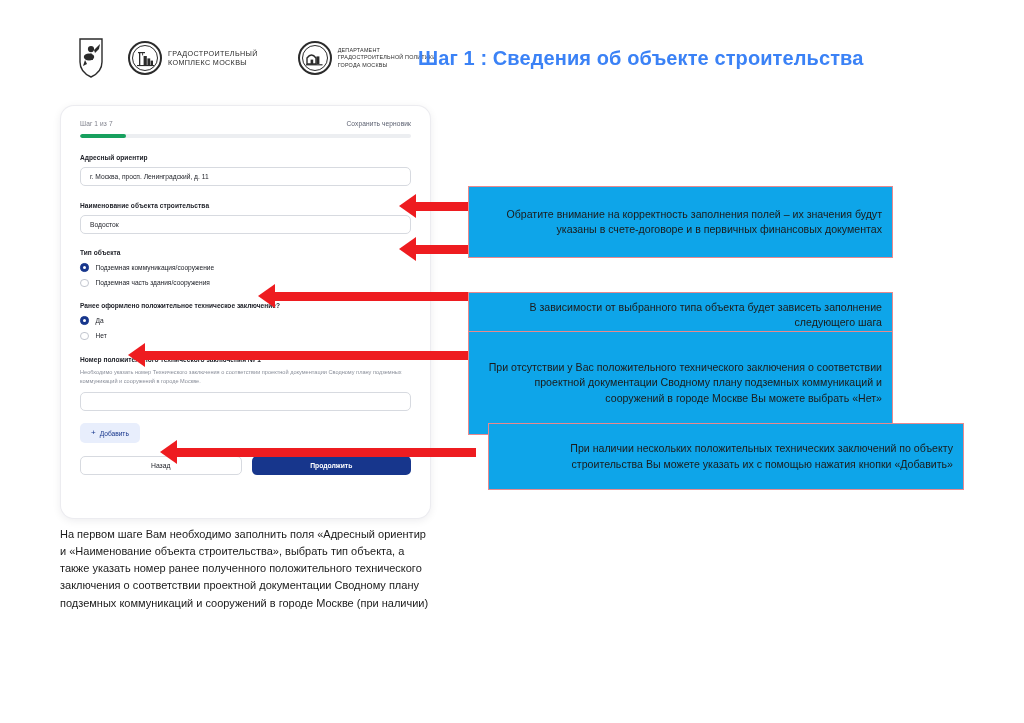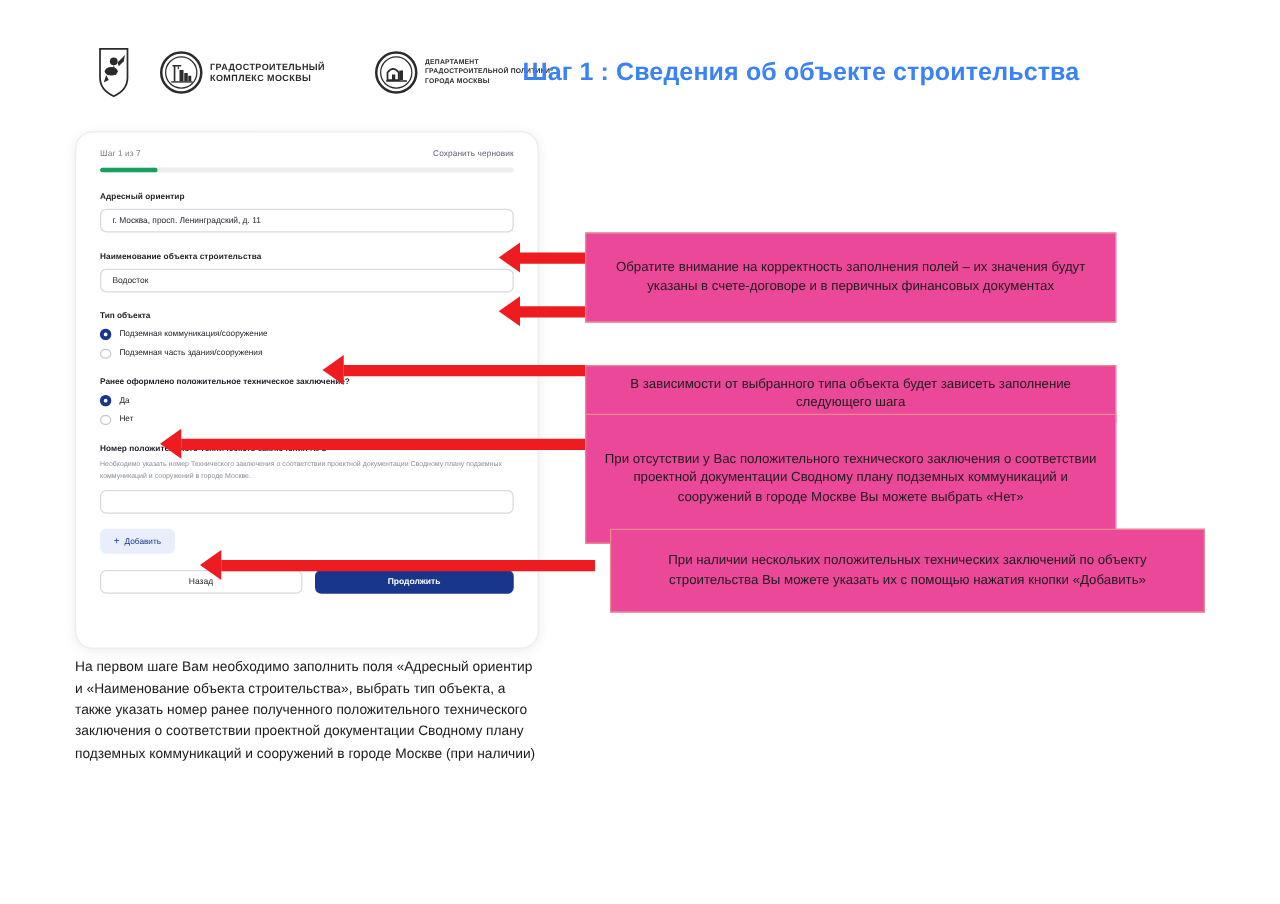--- a/index.html
+++ b/index.html
@@ -54,21 +54,21 @@
     height: 26px;
     border-radius: 50%;
     border: 1px solid #2b2b2b;
     display: flex;
     align-items: center;
     justify-content: center;
     box-sizing: border-box;
   }
   .logo-text {
     font-size: 7.2px;
-    font-weight: bold;
+    font-weight: normal;
     letter-spacing: 0.35px;
     line-height: 1.32;
     color: #2b2b2b;
     white-space: pre-line;
   }
   .logo-text.small {
     font-size: 5.4px;
     letter-spacing: 0.2px;
     line-height: 1.38;
   }
@@ -240,26 +240,26 @@
   .btn-next {
     background: #17368c;
     color: #ffffff;
     font-weight: bold;
   }
 
   
   .callout {
     position: absolute;
     border: 1px solid #e8898e;
-    background: #ec4899;
+    background: #0ea5e9;
     box-sizing: border-box;
     display: flex;
     align-items: center;
     justify-content: center;
-    text-align: center;
+    text-align: right;
     padding: 6px 10px;
     font-size: 10.6px;
     line-height: 1.42;
     color: #1b1b1b;
   }
 
   
   .arrow {
     position: absolute;
     height: 12px;

